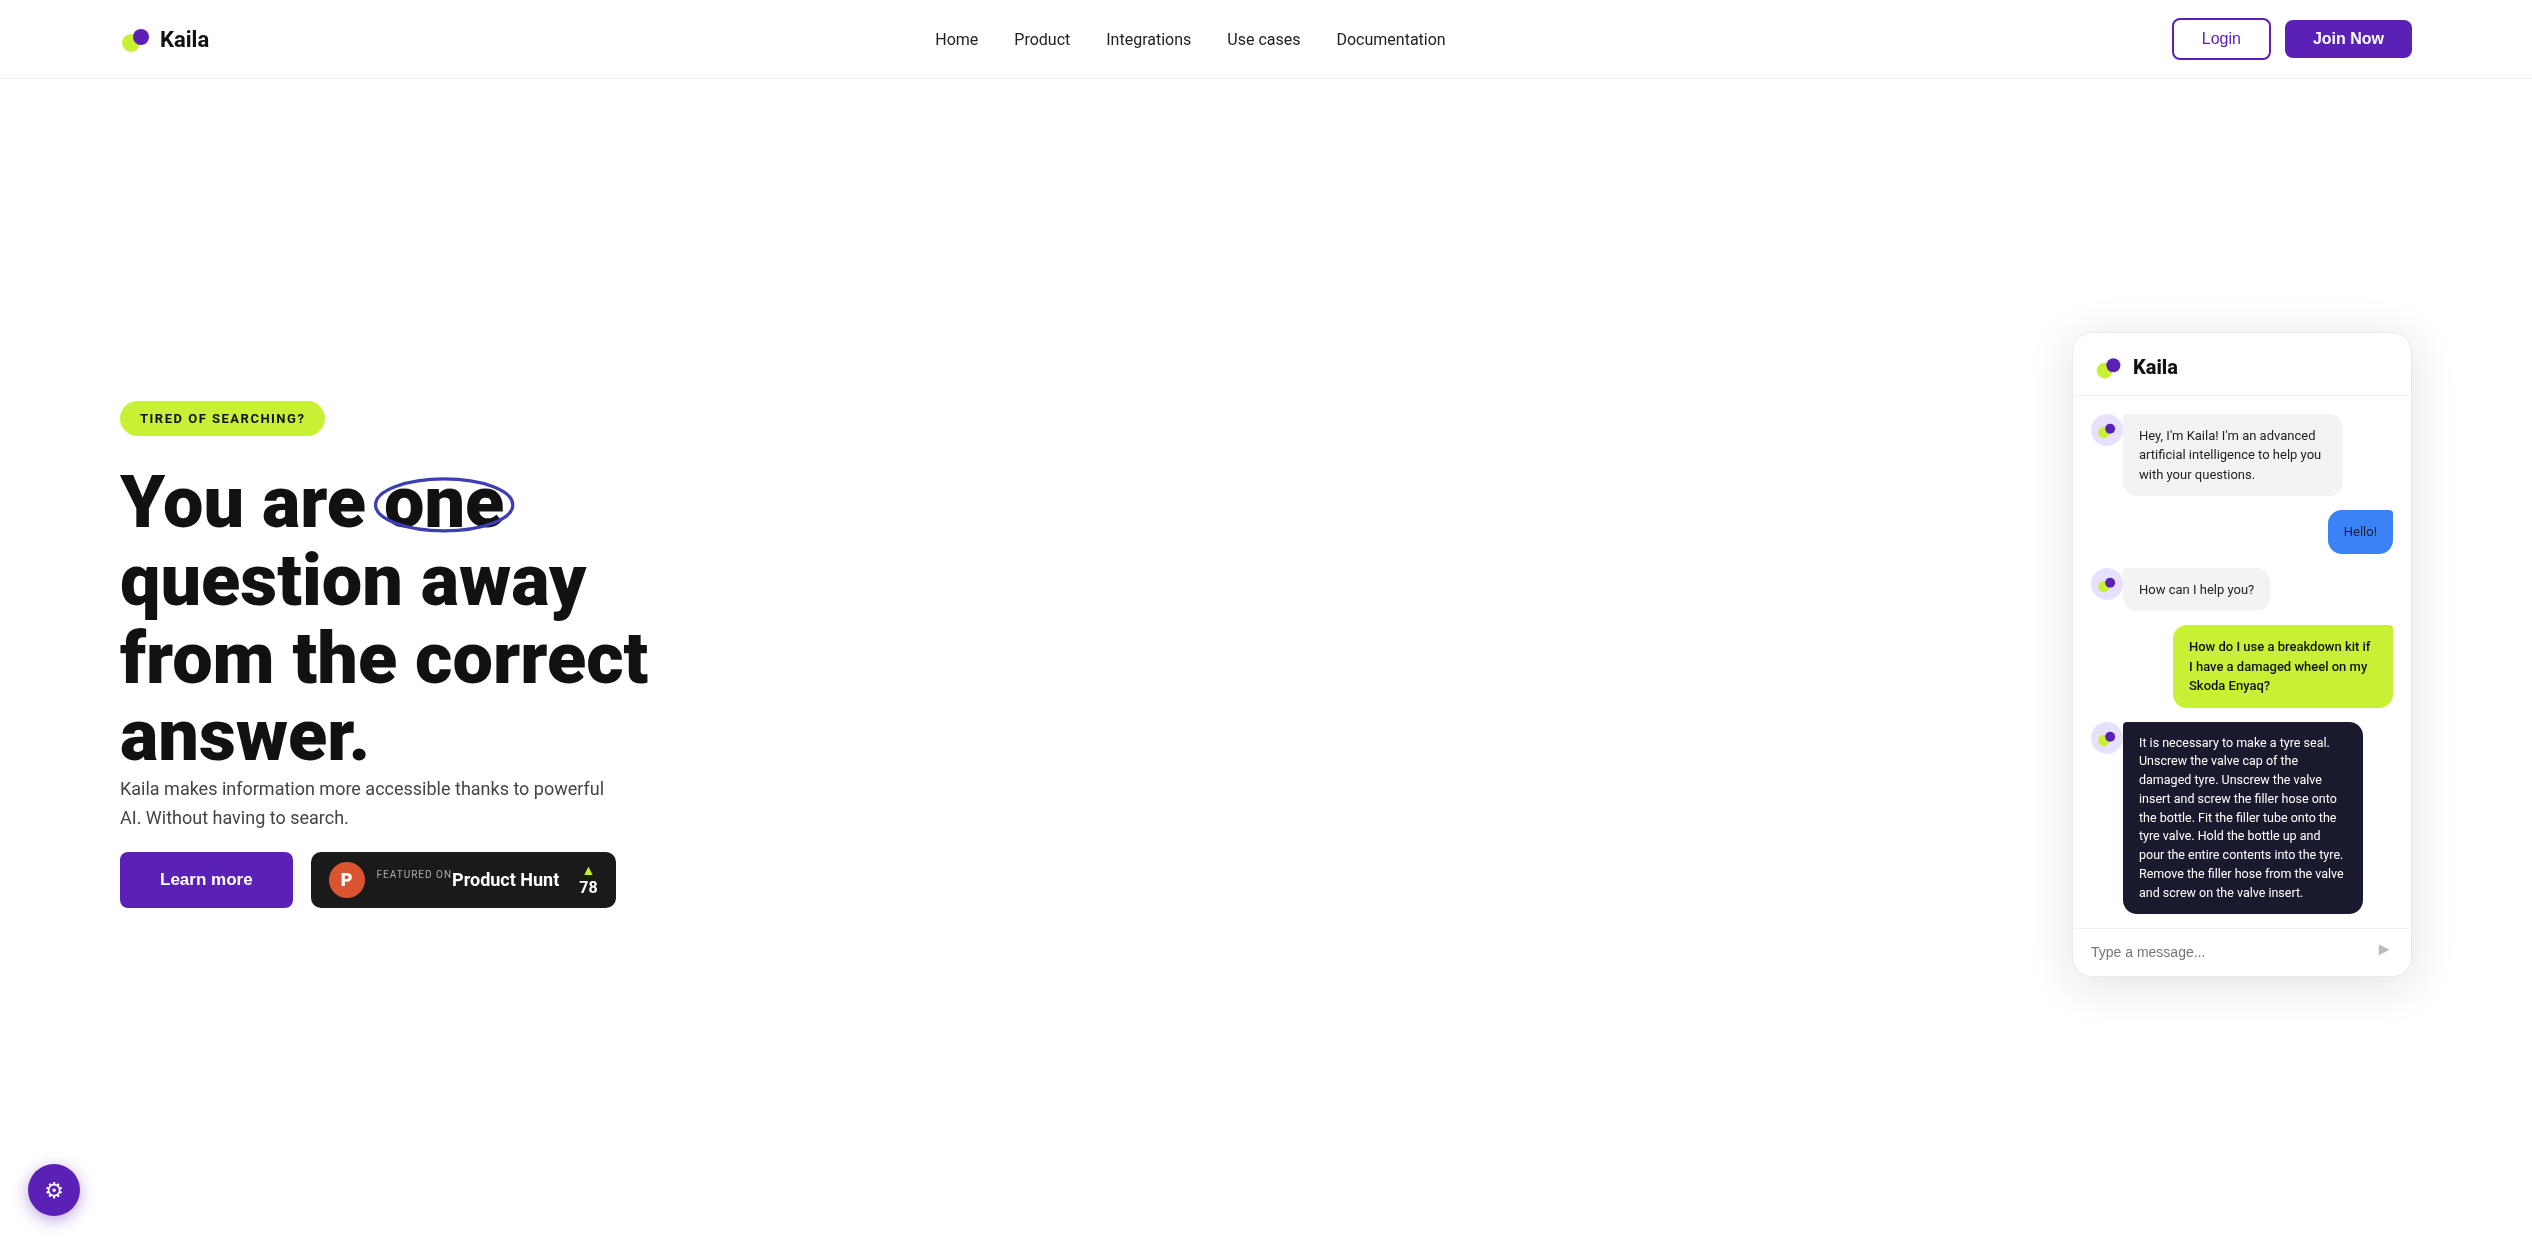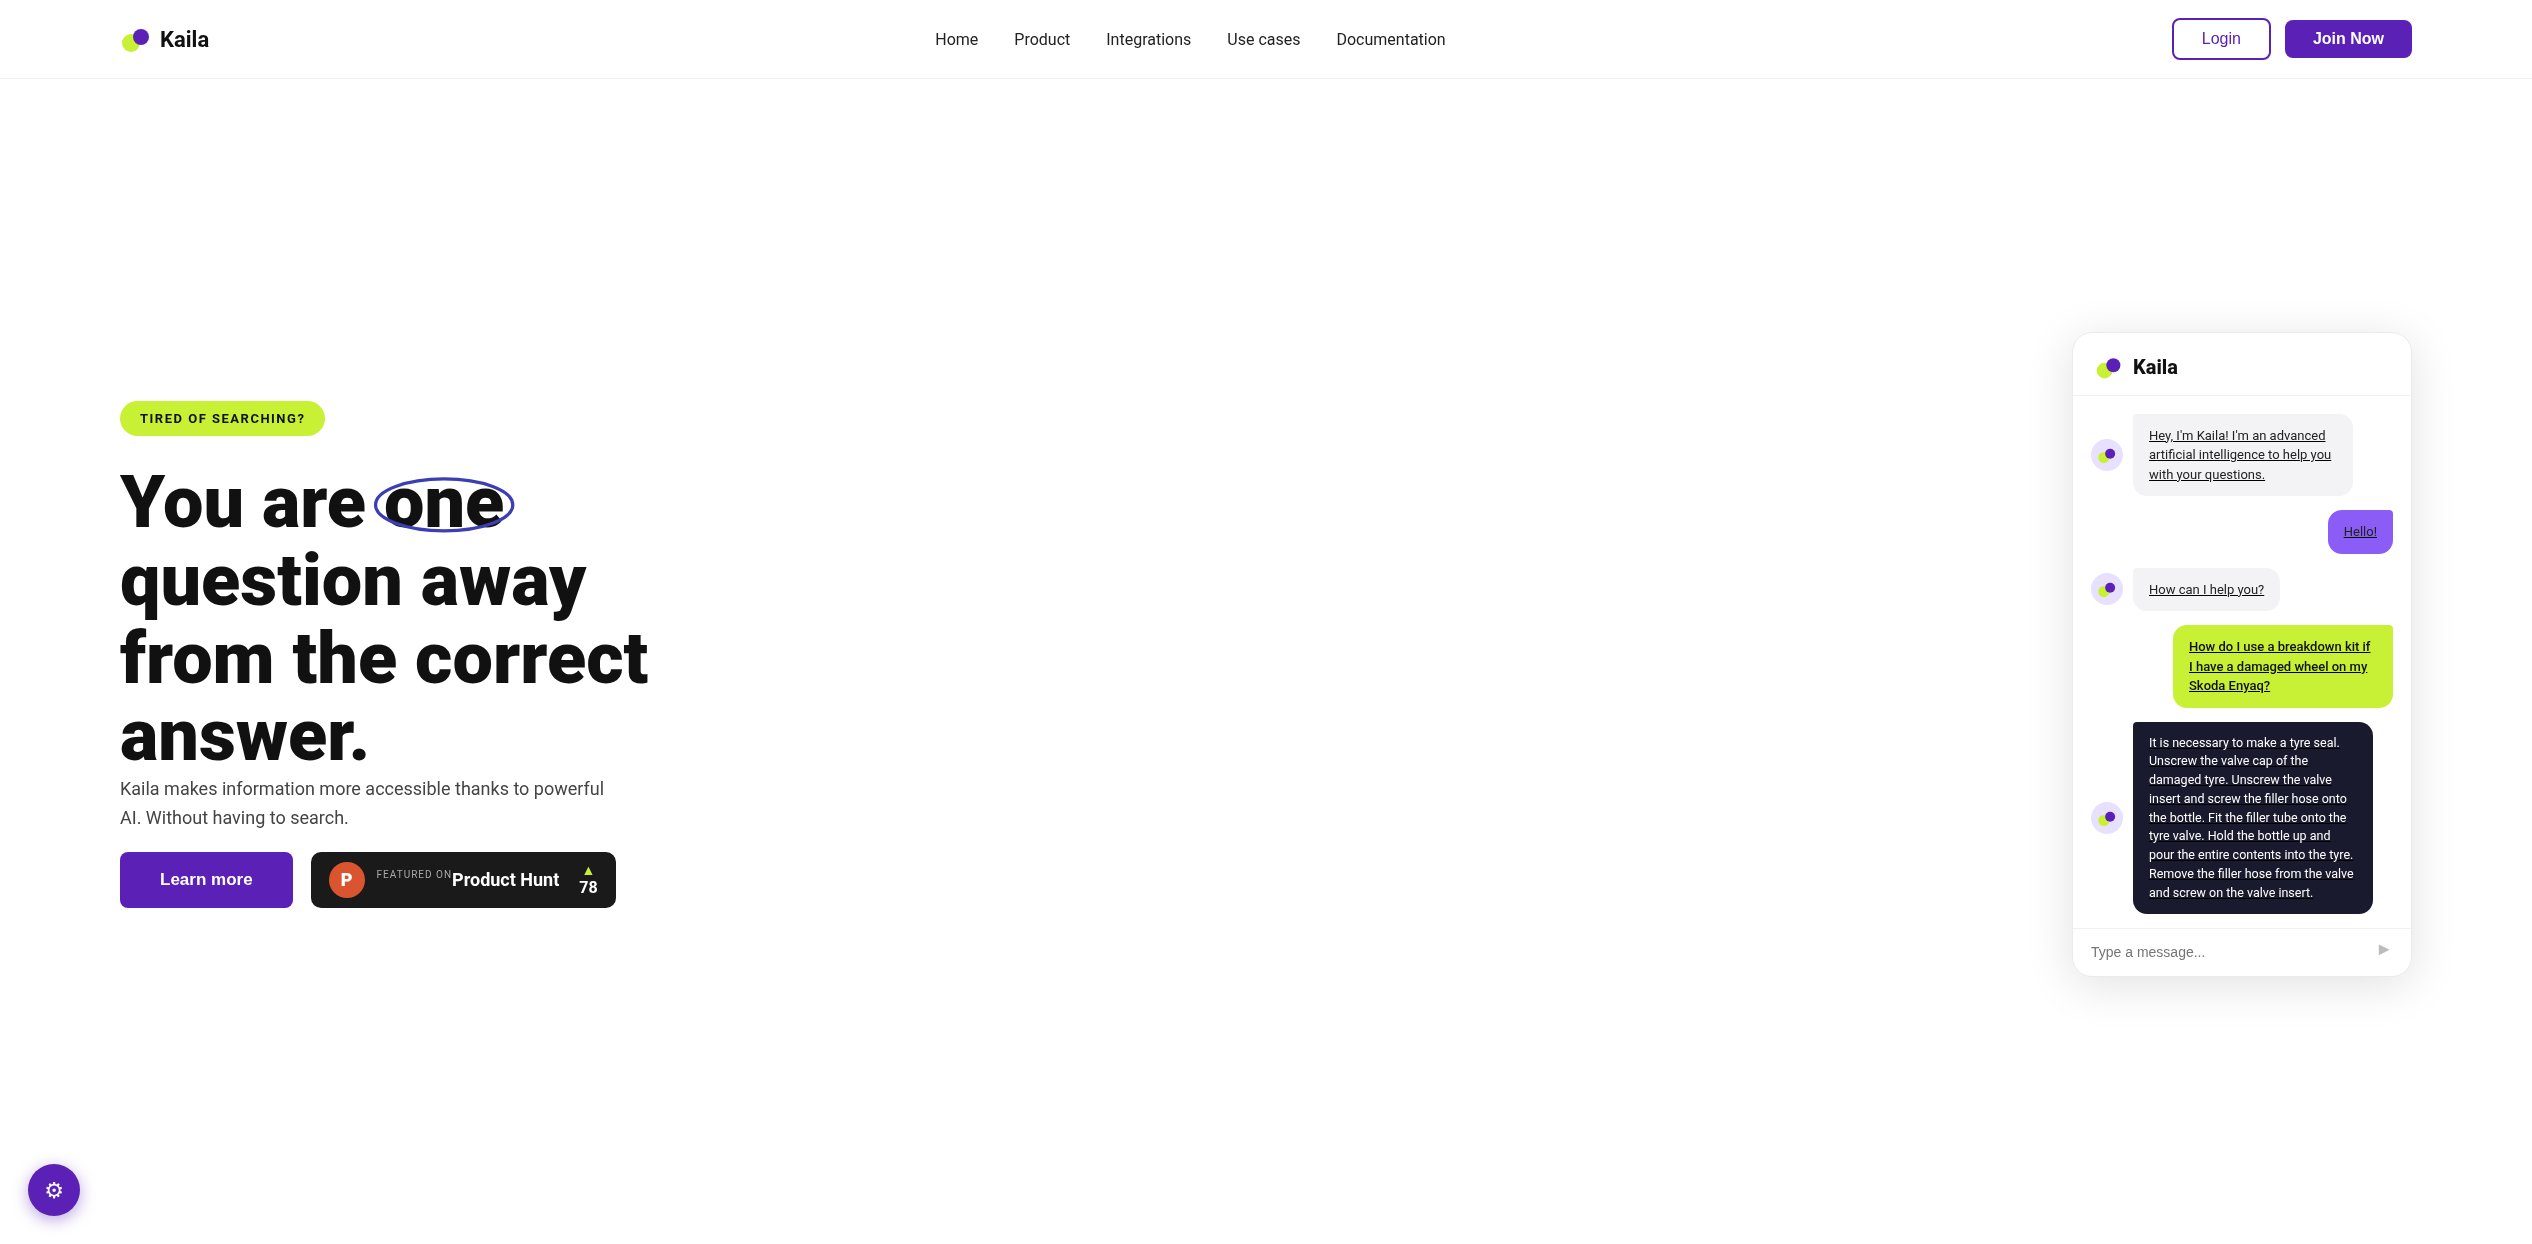--- a/index.html
+++ b/index.html
@@ -223,23 +223,21 @@
       color: #111;
     }
     .chat-messages {
       padding: 18px 18px 14px;
       display: flex;
       flex-direction: column;
       gap: 14px;
     }
     .msg-row {
       display: flex;
-      align-items: center;
-      gap: 10px;
-      text-decoration: underline;
+      align-items: flex-start;
     }
     .msg-row.right {
       justify-content: flex-end;
     }
     .msg-avatar {
       width: 32px;
       height: 32px;
       border-radius: 50%;
       flex-shrink: 0;
       background: #e8e0ff;
@@ -254,21 +252,21 @@
       font-size: 13px;
       line-height: 1.5;
       max-width: 220px;
     }
     .bubble-bot {
       background: #f3f3f5;
       color: #222;
       border-top-left-radius: 4px;
     }
     .bubble-user {
-      background: #8b5cf6;
+      background: #3b82f6;
       color: #222;
       border-top-right-radius: 4px;
       margin-left: 44px;
     }
     .bubble-user-green {
       background: #c8f135;
       color: #111;
       border-top-right-radius: 4px;
       font-weight: 500;
     }

